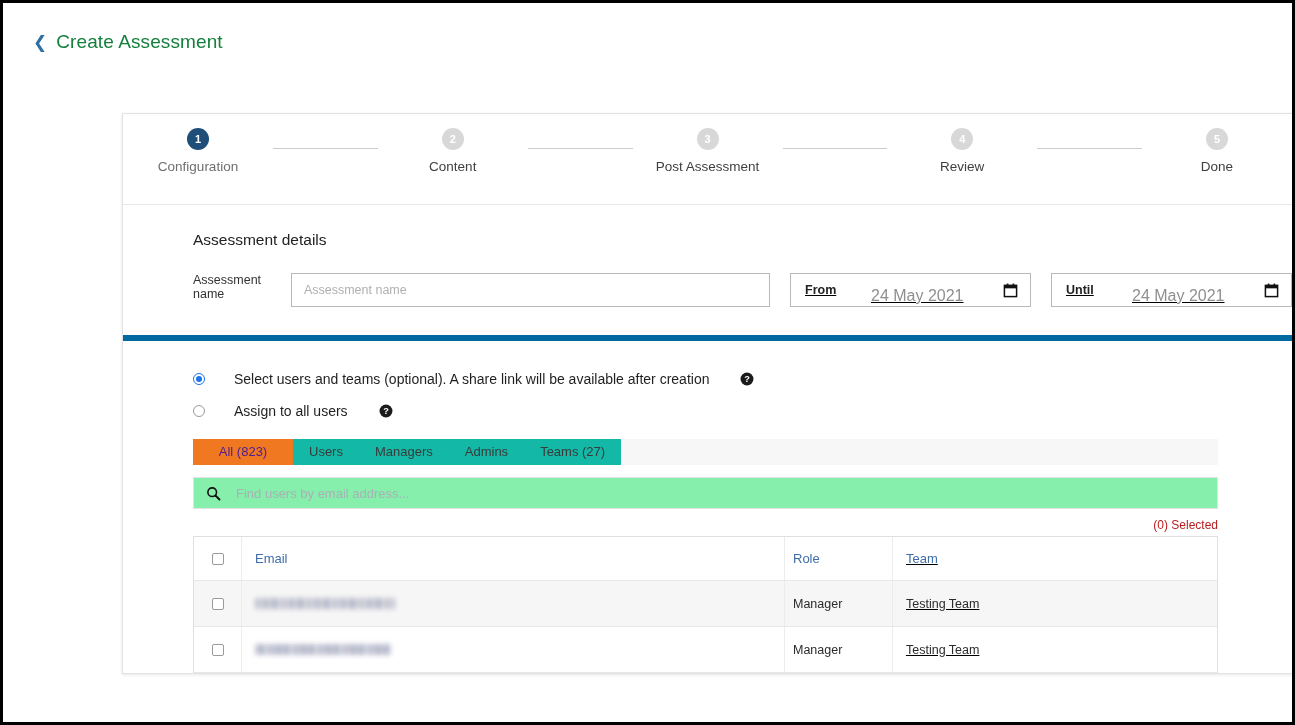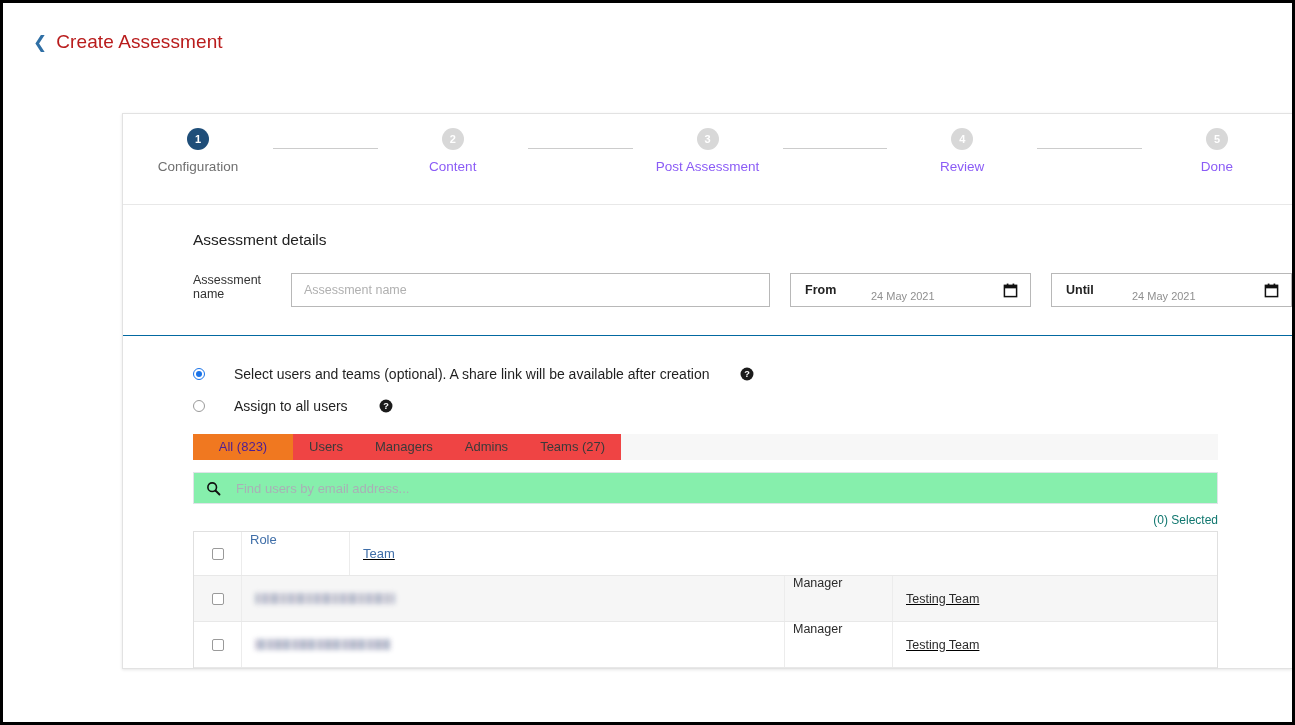--- a/index.html
+++ b/index.html
@@ -41,21 +41,21 @@
   }
   .back-chevron {
     color: #2f6fa5;
     font-size: 17px;
     line-height: 1;
     margin-right: 9px;
     font-family: "DejaVu Sans", sans-serif;
   }
   .back-title {
     font-size: 19px;
-    color: #b91c1c;
+    color: #15803d;
     letter-spacing: 0.1px;
   }
 
   
   .card {
     position: absolute;
     left: 119px;
     top: 110px;
     width: 1170px;
     background: #ffffff;
@@ -90,38 +90,38 @@
     align-items: center;
     justify-content: center;
     font-weight: bold;
   }
   .step.active .step-circle {
     background: #1f4e79;
   }
   .step-label {
     margin-top: 9px;
     font-size: 13.5px;
-    color: #8b5cf6;
+    color: #404040;
     white-space: nowrap;
   }
   .step.active .step-label {
     color: #6f6f6f;
   }
   .step-connector {
     flex: 1 1 auto;
     height: 1px;
     background: #cccccc;
     margin-top: 20px;
     min-width: 40px;
   }
 
   
   .details {
     padding: 26px 0 28px 70px;
-    border-bottom: 1px solid #0369a1;
+    border-bottom: 6px solid #0369a1;
   }
   .section-title {
     font-size: 15.5px;
     color: #222222;
     margin: 0 0 24px 0;
   }
   .field-row {
     display: flex;
     align-items: flex-end;
   }
@@ -155,31 +155,32 @@
   .date-box {
     width: 241px;
     height: 34px;
     border: 1px solid #b8b8b8;
     box-sizing: border-box;
     display: flex;
     align-items: center;
     background: #ffffff;
     padding: 0 12px 0 14px;
     cursor: pointer;
+    text-decoration: underline;
   }
   .date-box + .date-box { margin-left: 20px; }
   .date-prefix {
     font-size: 12.5px;
     color: #222222;
     font-weight: bold;
     width: 66px;
     flex: 0 0 auto;
   }
   .date-value {
-    font-size: 11px;
+    font-size: 16px;
     color: #8f8f8f;
     flex: 1 1 auto;
     margin-top: 11px;
   }
   .cal-ico { width: 15px; height: 15px; flex: 0 0 auto; }
 
   
   .audience {
     padding: 30px 0 0 70px;
   }
@@ -232,21 +233,21 @@
     border-bottom: 1px solid #ffffff;
   }
   .tab {
     padding: 0 16px;
     height: 26px;
     line-height: 26px;
     font-size: 13px;
     color: #3a3a3a;
     cursor: pointer;
     text-align: center;
-    background: #ef4444;
+    background: #14b8a6;
   }
   .tab.active {
     background: #f07820;
     color: #4c1d95;
     min-width: 68px;
   }
 
   
   .searchbar {
     margin-top: 11px;
@@ -268,21 +269,21 @@
     font-size: 13px;
     font-family: "Liberation Sans", sans-serif;
     color: #333333;
   }
   .search-input::placeholder { color: #a9b0b6; }
 
   .selected-count {
     width: 1025px;
     text-align: right;
     font-size: 12px;
-    color: #0f766e;
+    color: #b91c1c;
     margin-top: 9px;
   }
 
   
   .table {
     width: 1025px;
     margin-top: 4px;
     border: 1px solid #e0e0e0;
     border-bottom: none;
     box-sizing: border-box;
@@ -324,21 +325,21 @@
     align-items: center;
   }
   .cell-role {
     flex: 0 0 auto;
     width: 108px;
     padding-left: 8px;
     box-sizing: border-box;
     border-right: 1px solid #ececec;
     align-self: stretch;
     display: flex;
-    align-items: flex-start;
+    align-items: center;
   }
   .cell-team {
     flex: 1 1 auto;
     padding-left: 13px;
     box-sizing: border-box;
     align-self: stretch;
     display: flex;
     align-items: center;
     text-decoration: underline;
   }
@@ -499,20 +500,23 @@
       </div>
 
       <div class="selected-count">(0) Selected</div>
 
       <div class="table">
 
         <div class="trow head">
           <div class="cell-check">
             <span class="cbox"></span>
           </div>
+          <div class="cell-email">
+            <span class="th">Email</span>
+          </div>
           <div class="cell-role">
             <span class="th">Role</span>
           </div>
           <div class="cell-team">
             <span class="th">Team</span>
           </div>
         </div>
 
         <div class="trow shaded">
           <div class="cell-check">

